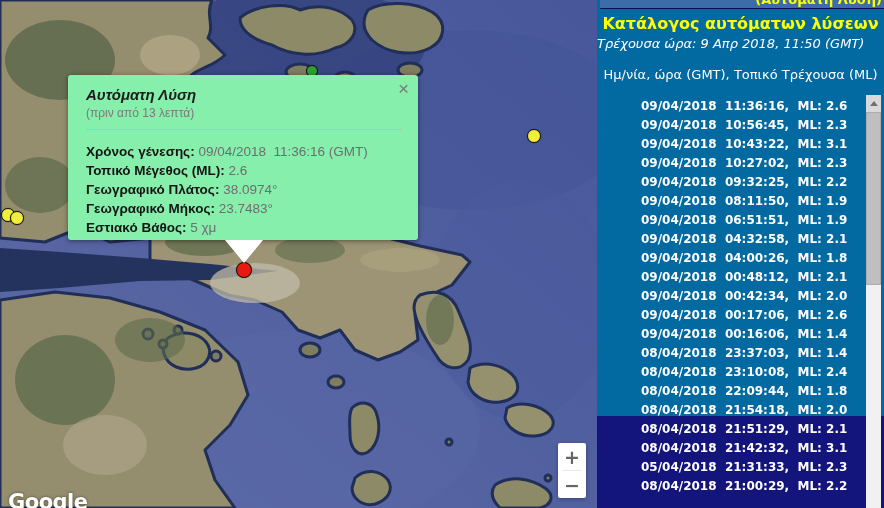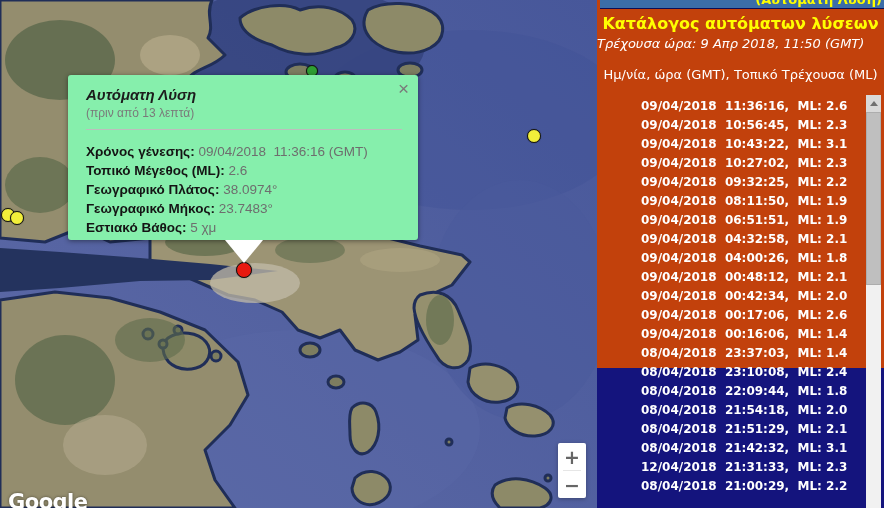--- a/index.html
+++ b/index.html
@@ -35,21 +35,21 @@
   .zoom-btn { flex:1; display:flex; align-items:center; justify-content:center; font-size:19px;
               font-weight:bold; color:#666; cursor:pointer; font-family:"DejaVu Sans", sans-serif; }
   .zoom-sep { height:1px; background:#e6e6e6; margin:0 5px; }
 
   
   .google-logo { position:absolute; left:8px; top:490px; z-index:4; height:18px; overflow:visible;
                  color:#fff; font-size:21px; font-weight:bold; letter-spacing:-.5px;
                  text-shadow:0 0 3px rgba(0,0,0,.5); font-family:"DejaVu Sans", sans-serif; }
 
   
-  .sidebar { position:absolute; left:597px; top:0; width:287px; height:368px; background:#c2410c;
+  .sidebar { position:absolute; left:597px; top:0; width:287px; height:416px; background:#0369a1;
              color:#fff; font-family:"DejaVu Sans", sans-serif; }
   .top-strip { position:relative; margin-left:3px; height:9px; background:#3b6da8; overflow:hidden;
                border-bottom:1px solid #0d0d55; }
   .top-strip-text { position:absolute; right:2px; top:-8px; color:#ffff00; font-weight:bold; font-size:13px;
                     white-space:nowrap; }
   .catalog-title { margin-top:5px; text-align:center; color:#ffff00; font-weight:bold; font-size:16px; }
   .current-time { margin-top:3px; color:#ffffff; font-style:italic; font-size:13px; }
   .columns-note { margin-top:16px; text-align:center; color:#ffffff; font-size:13px; }
   .event-list { margin-top:15px; padding-left:44px; }
   .event-row { height:19px; line-height:19px; font-size:12px; font-weight:bold; color:#ffffff;
@@ -189,21 +189,21 @@
         <div class="event-row">09/04/2018  00:48:12,  ML: 2.1</div>
         <div class="event-row">09/04/2018  00:42:34,  ML: 2.0</div>
         <div class="event-row">09/04/2018  00:17:06,  ML: 2.6</div>
         <div class="event-row">09/04/2018  00:16:06,  ML: 1.4</div>
         <div class="event-row">08/04/2018  23:37:03,  ML: 1.4</div>
         <div class="event-row">08/04/2018  23:10:08,  ML: 2.4</div>
         <div class="event-row">08/04/2018  22:09:44,  ML: 1.8</div>
         <div class="event-row">08/04/2018  21:54:18,  ML: 2.0</div>
         <div class="event-row">08/04/2018  21:51:29,  ML: 2.1</div>
         <div class="event-row">08/04/2018  21:42:32,  ML: 3.1</div>
-        <div class="event-row">12/04/2018  21:31:33,  ML: 2.3</div>
+        <div class="event-row">05/04/2018  21:31:33,  ML: 2.3</div>
         <div class="event-row">08/04/2018  21:00:29,  ML: 2.2</div>
       </div>
 
     <div class="scrollbar">
       <div class="scroll-up-btn">
           <span class="arrow"></span>
         </div>
       <div class="scroll-thumb"></div>
     </div>
   </div>

